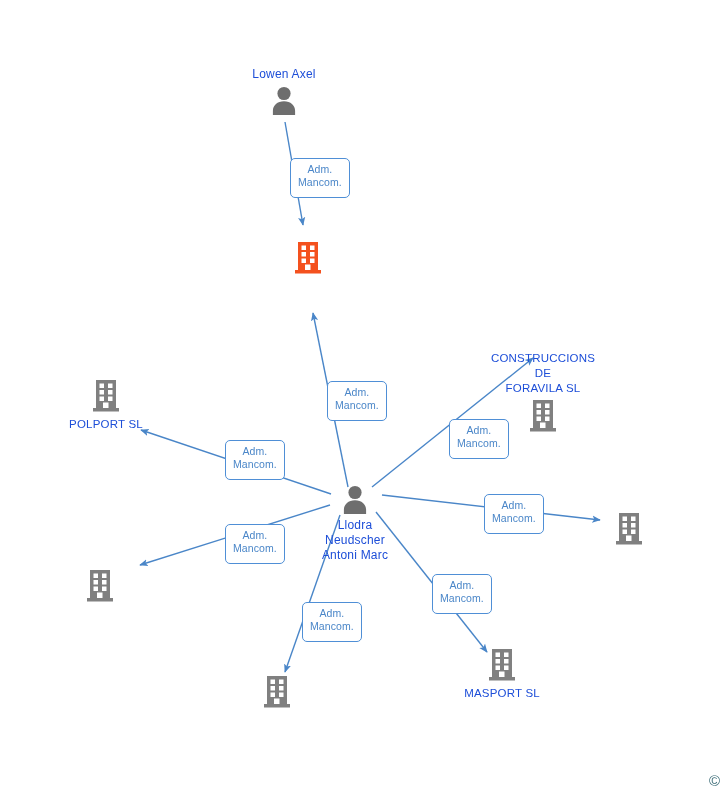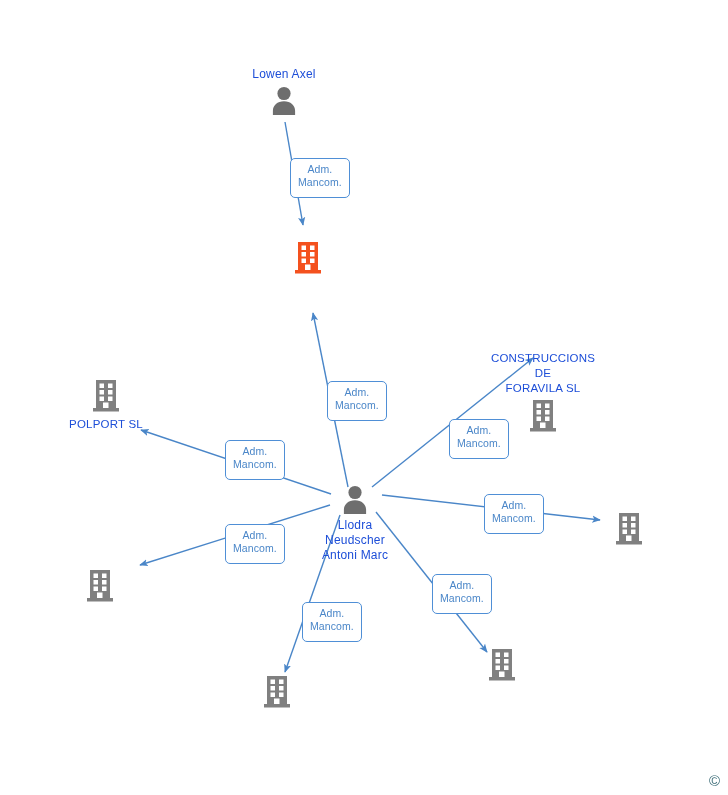--- a/index.html
+++ b/index.html
@@ -193,20 +193,21 @@
             <rect x="2" y="29" width="26" height="3.5"></rect>
             <rect x="8.5" y="4.5" width="4.5" height="4.5" fill="#ffffff"></rect>
             <rect x="17" y="4.5" width="4.5" height="4.5" fill="#ffffff"></rect>
             <rect x="8.5" y="11" width="4.5" height="4.5" fill="#ffffff"></rect>
             <rect x="17" y="11" width="4.5" height="4.5" fill="#ffffff"></rect>
             <rect x="8.5" y="17.5" width="4.5" height="4.5" fill="#ffffff"></rect>
             <rect x="17" y="17.5" width="4.5" height="4.5" fill="#ffffff"></rect>
             <rect x="12" y="23.5" width="5.5" height="5.5" fill="#ffffff"></rect>
           </g>
         </svg>
+        <div class="label">MASPORT SL</div>
       </div>
       <div class="node company label-below" style="left: 277px; top: 675px;">
         <svg width="30" height="34" viewBox="0 0 30 34" class="glyph">
           <g fill="#808080">
             <path d="M5 1 h20 v28 h-20 z"></path>
             <rect x="2" y="29" width="26" height="3.5"></rect>
             <rect x="8.5" y="4.5" width="4.5" height="4.5" fill="#ffffff"></rect>
             <rect x="17" y="4.5" width="4.5" height="4.5" fill="#ffffff"></rect>
             <rect x="8.5" y="11" width="4.5" height="4.5" fill="#ffffff"></rect>
             <rect x="17" y="11" width="4.5" height="4.5" fill="#ffffff"></rect>

